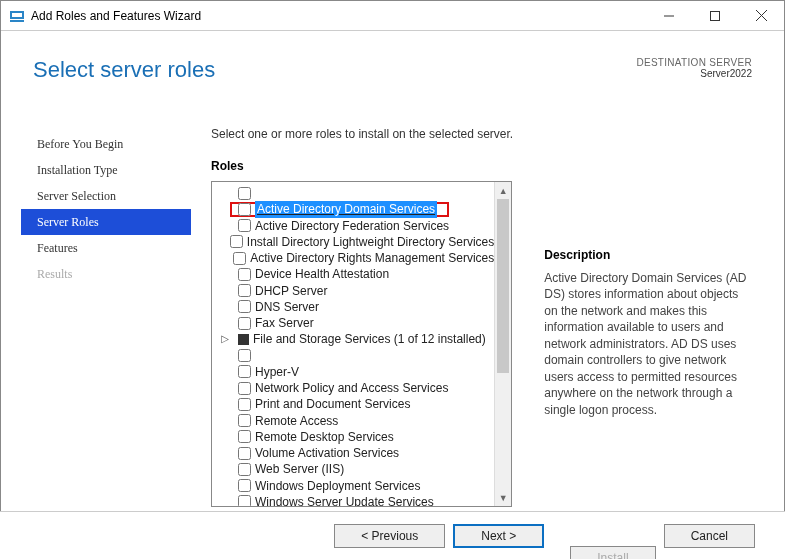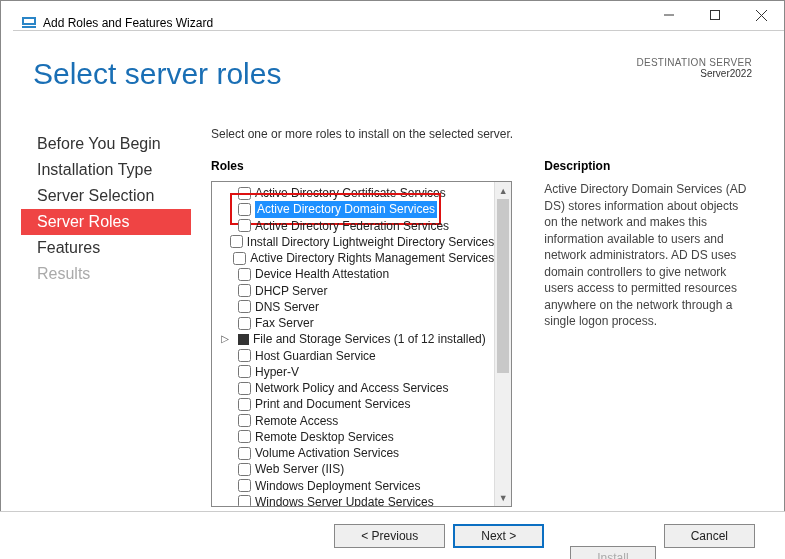--- a/index.html
+++ b/index.html
@@ -8,81 +8,81 @@
     font-size: 12px;
     background: #fff;
     width: 785px;
     height: 559px;
     overflow: hidden;
     border: 1px solid #888;
   }
   .titlebar {
     height: 30px;
     display: flex;
-    align-items: flex-end;
+    align-items: center;
     padding-left: 8px;
     border-bottom: 1px solid #ccc;
-    margin-left: 12px;
   }
   .titlebar .icon {
     width: 16px; height: 16px; margin-right: 6px;
     display: inline-flex; align-items: center; justify-content: center;
   }
   .titlebar .title { flex: 1; font-size: 12px; color: #000; }
   .winbtn {
     width: 46px; height: 30px;
     display: flex; align-items: center; justify-content: center;
     font-family: Arial, sans-serif;
     font-size: 14px; color: #333;
   }
   .content {
     position: relative;
     height: calc(100% - 30px - 48px);
   }
   .page-title {
     position: absolute;
     top: 26px; left: 32px;
-    font-size: 30px;
+    font-size: 22px;
     font-weight: 300;
     color: #1a6fb5;
   }
   .dest-block {
     position: absolute;
     top: 26px; right: 32px;
     text-align: right;
     font-size: 10px;
     color: #666;
   }
   .dest-block .dest-label { letter-spacing: 0.3px; }
   .dest-block .dest-name { color: #333; }
   .sidebar {
     position: absolute;
     top: 100px; left: 20px;
     width: 170px;
   }
   .navitem {
     height: 26px; line-height: 26px;
     padding-left: 16px;
-    font-size: 16px;
+    font-size: 12px;
     color: #333;
     cursor: pointer;
+    font-family: Liberation Serif, serif;
   }
   .navitem.selected {
-    background: #ef4444;
+    background: #1d4ed8;
     color: #fff;
   }
   .navitem.disabled { color: #aaa; }
   .main {
     position: absolute;
     top: 96px; left: 210px; right: 32px; bottom: 10px;
   }
   .instruction {
     font-size: 12px; color: #333; margin-bottom: 18px;
   }
-  .cols { display: flex; gap: 32px; }
+  .cols { display: flex; gap: 32px; align-items: center; }
   .roles-col { flex: 1.45; }
   .desc-col { flex: 1; }
   .col-head { font-weight: 600; font-size: 12px; margin-bottom: 8px; }
   .roles-box {
     border: 1px solid #888;
     height: 326px;
     position: relative;
     overflow: hidden;
     background: #fff;
   }
@@ -126,24 +126,25 @@
   }
   .role-row .filled-box {
     width:11px;height:11px;border:1px solid #333;background:#333;
     margin-left:6px;margin-right:4px;display:inline-block;
   }
   .role-row .hl {
     display:inline-block;
   }
   .role-row.highlighted .hl-wrap {
     border: 2px solid #d11;
-    padding: 0 2px 0 0;
+    padding: 0 10px 0 0;
     display:inline-flex; align-items:center;
     margin-left: -2px;
-    height: 32px;
+    height: 15px;
+    text-decoration: underline;
   }
   .role-row.highlighted .hl {
     background:#1e90ff;color:#fff;padding:0 2px;
   }
   .desc-text { font-size: 12px; color: #444; line-height: 1.38; }
   .footer {
     position: absolute;
     left: 0; right: 0; bottom: 0;
     height: 48px;
     border-top: 1px solid #ccc;
@@ -217,21 +218,20 @@
   <div class="main">
     <div class="instruction">Select one or more roles to install on the selected server.</div>
     <div class="cols">
       <div class="roles-col">
         <div class="col-head">Roles</div>
         <div class="roles-box">
           <div class="roles-scroll" id="rolesList">
               <div class="role-row">
                 <span class="exp"></span>
                 <input type="checkbox" style="">
-                <span class="hl">Active Directory Certificate Services</span>
               </div>
               <div class="role-row highlighted">
                 <span class="exp"></span>
                 <span class="hl-wrap">
                   <input type="checkbox" style="">
                   <span class="hl">Active Directory Domain Services</span>
                 </span>
               </div>
               <div class="role-row">
                 <span class="exp"></span>
@@ -269,21 +269,20 @@
                 <span class="hl">Fax Server</span>
               </div>
               <div class="role-row">
                 <span class="exp">▷</span>
                 <span class="filled-box"></span>
                 <span class="hl">File and Storage Services (1 of 12 installed)</span>
               </div>
               <div class="role-row">
                 <span class="exp"></span>
                 <input type="checkbox" style="">
-                <span class="hl">Host Guardian Service</span>
               </div>
               <div class="role-row">
                 <span class="exp"></span>
                 <input type="checkbox" style="">
                 <span class="hl">Hyper-V</span>
               </div>
               <div class="role-row">
                 <span class="exp"></span>
                 <input type="checkbox" style="">
                 <span class="hl">Network Policy and Access Services</span>

